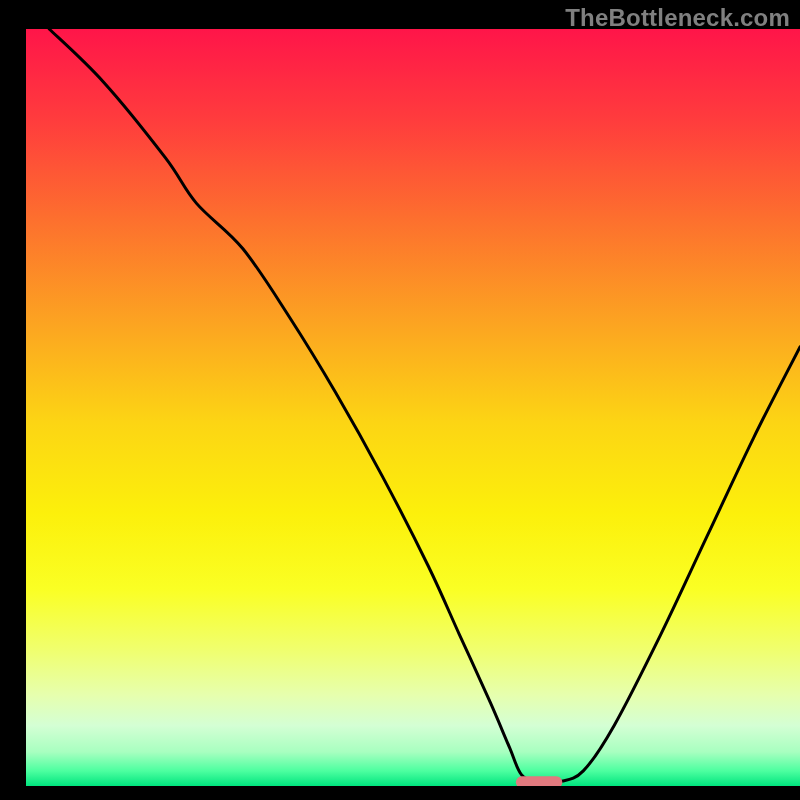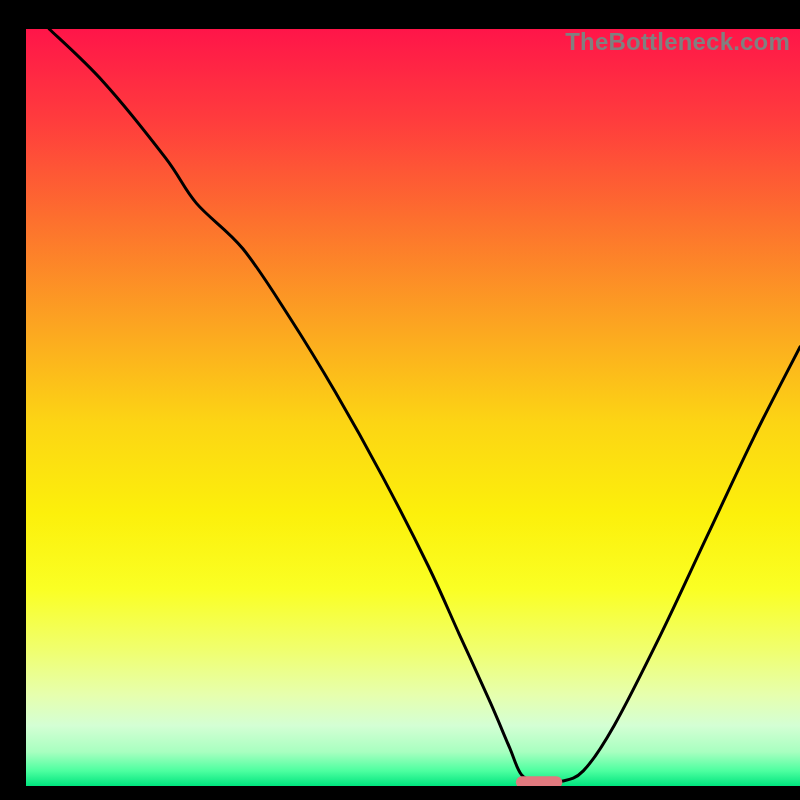--- a/index.html
+++ b/index.html
@@ -20,21 +20,20 @@
   }
   .watermark {
     position: absolute;
     top: 4px;
     right: 10px;
     font-family: Arial, Helvetica, sans-serif;
     font-size: 24px;
     font-weight: 600;
     color: #808080;
     letter-spacing: 0.2px;
-    margin-top: 24px;
   }
   svg {
     display: block;
   }
 </style>
 </head>
 <body>
 
 <div class="frame">
   <div class="watermark">TheBottleneck.com</div>

